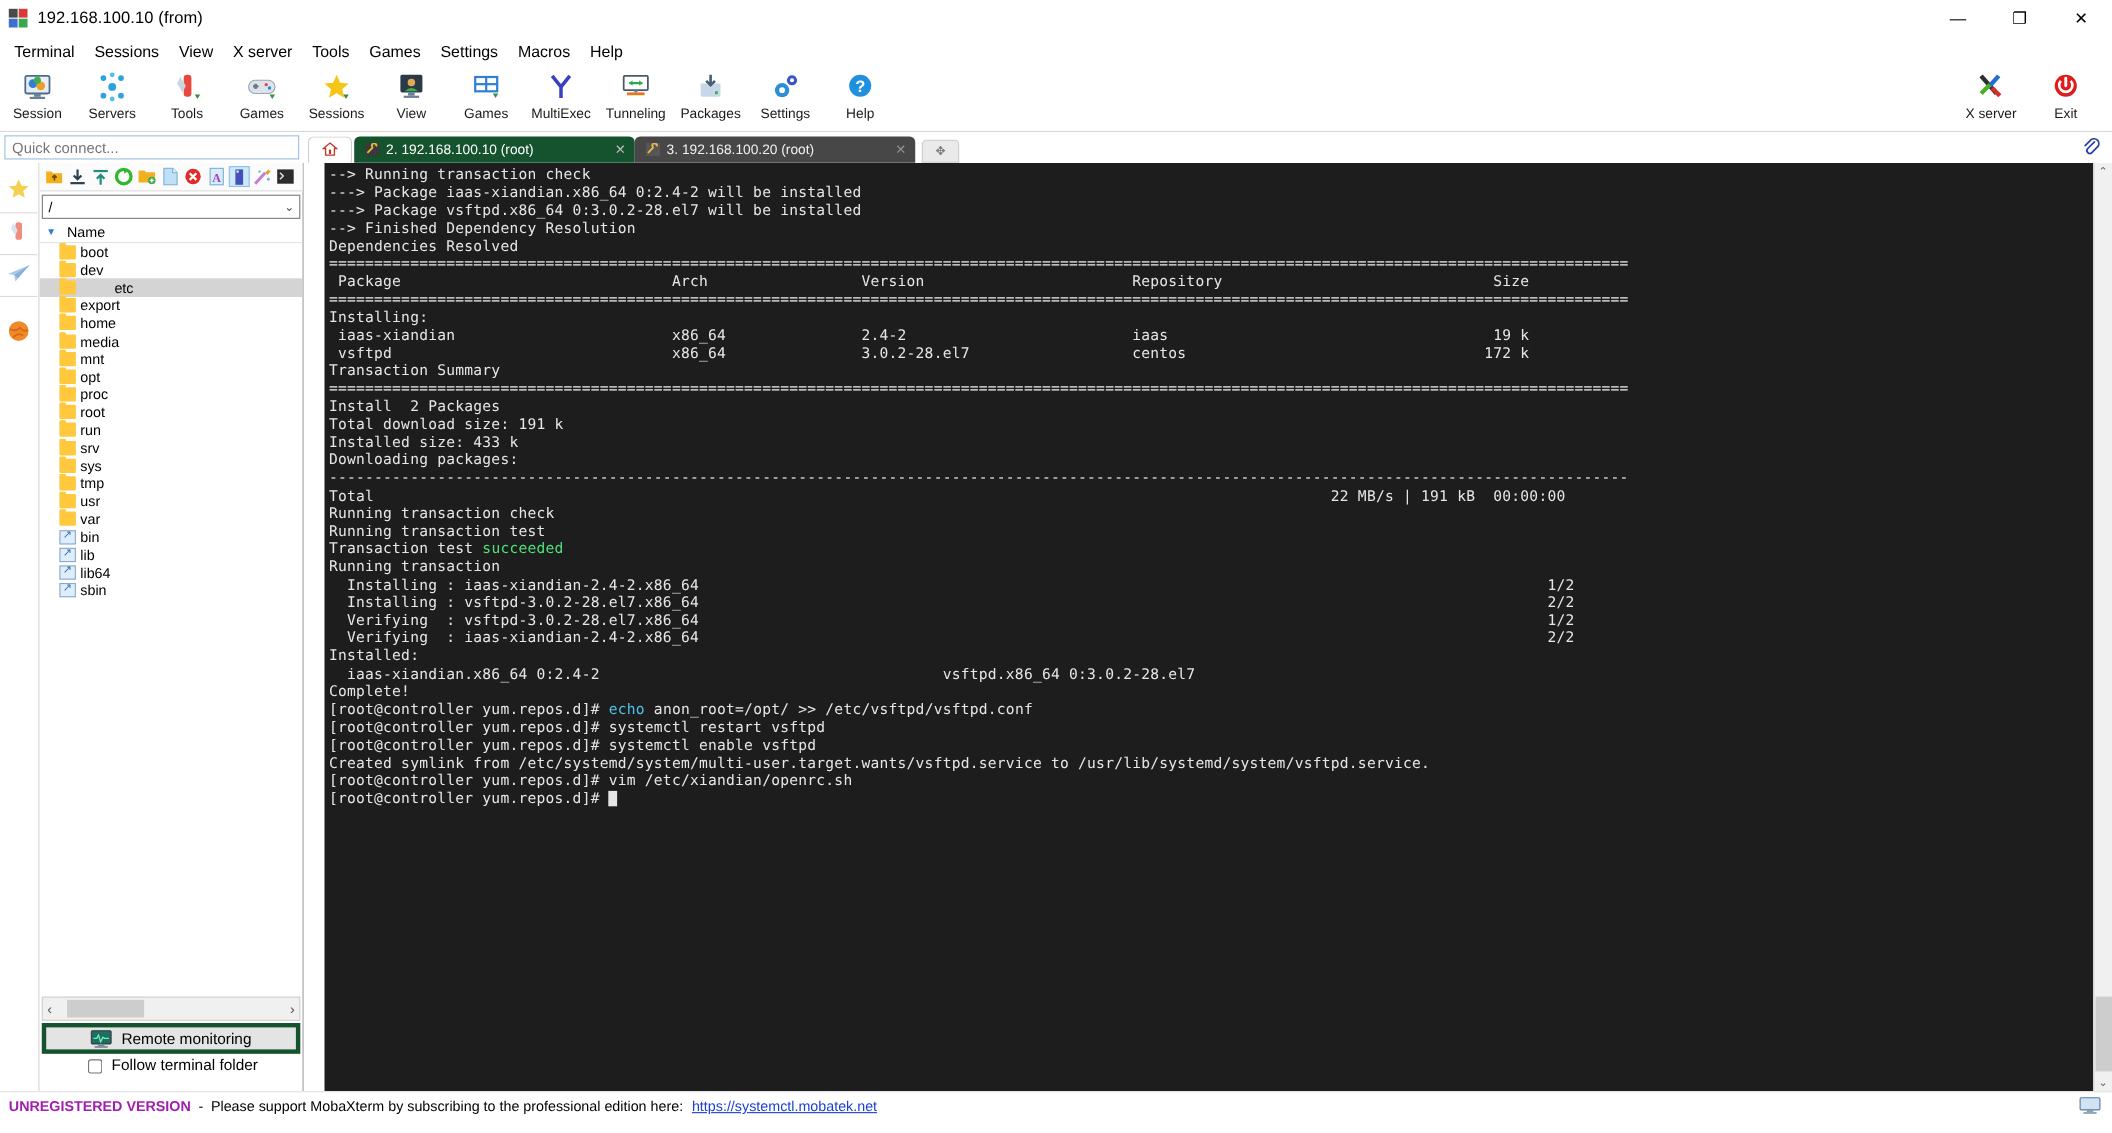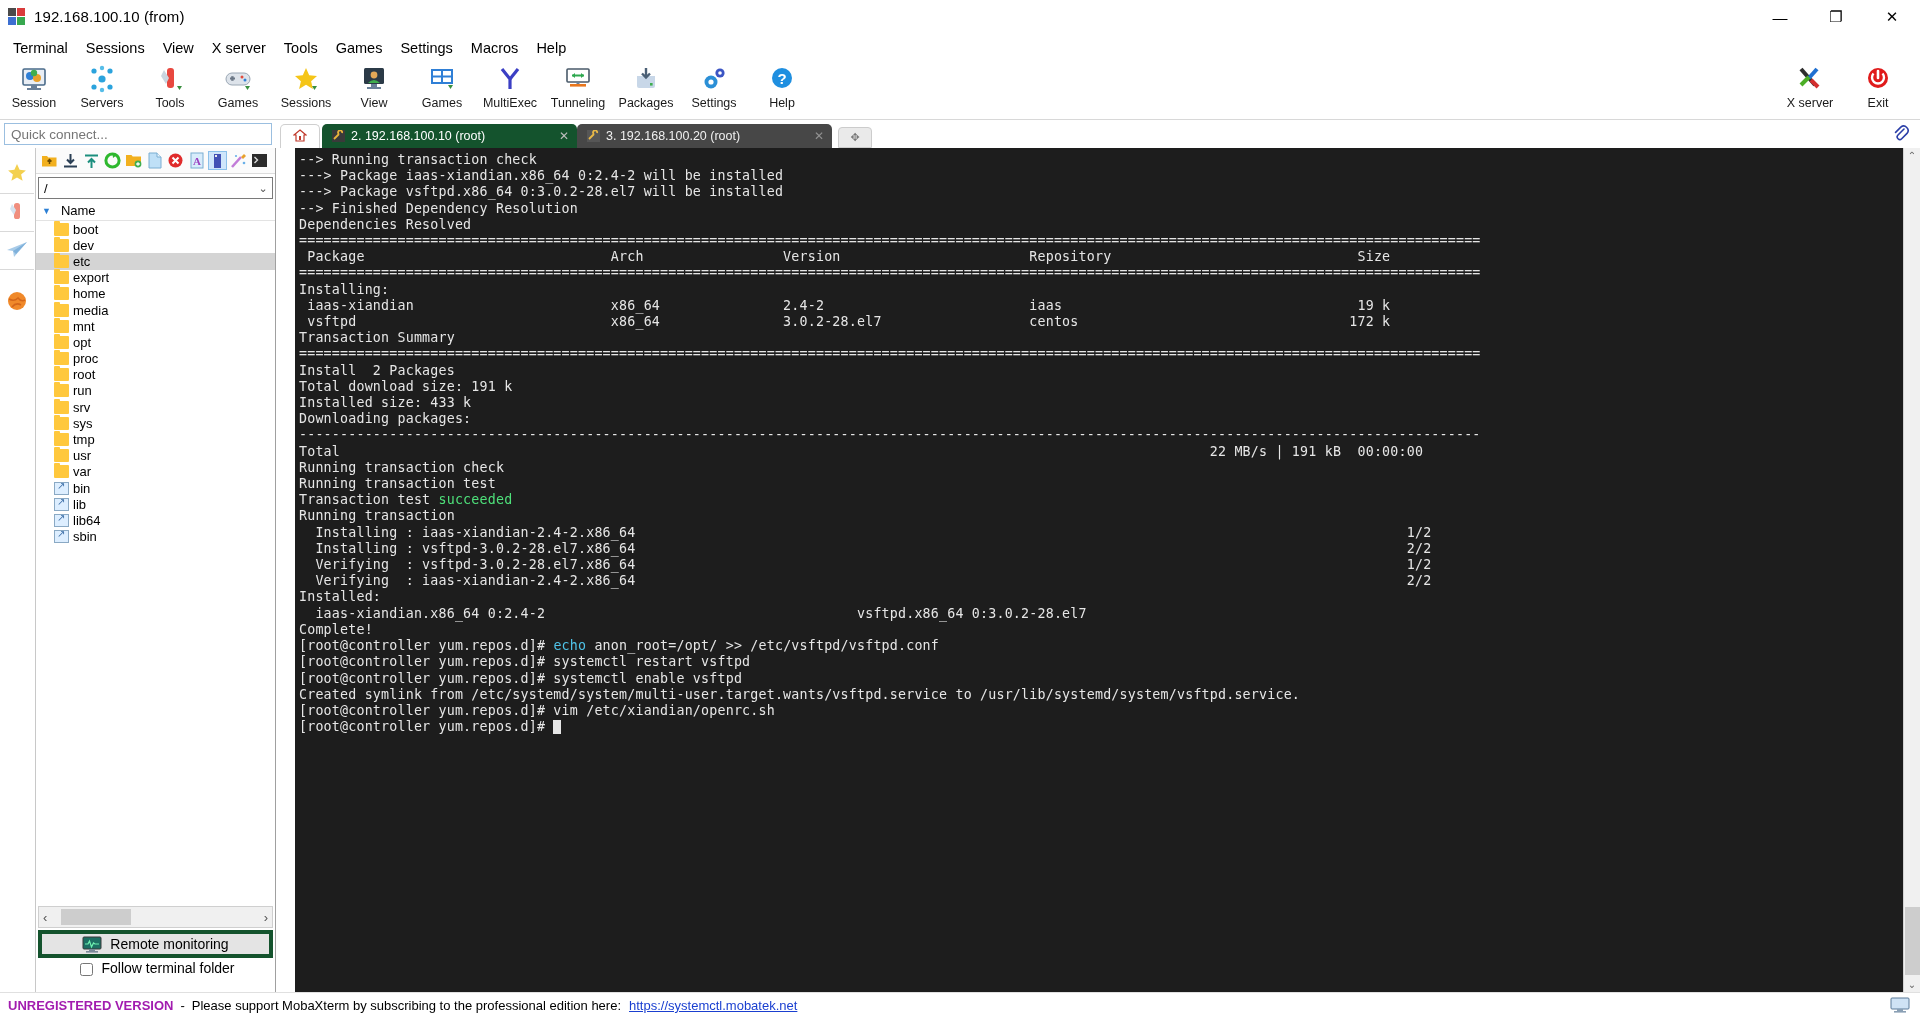--- a/index.html
+++ b/index.html
@@ -126,21 +126,21 @@
     height: 20px; display:flex; align-items:center;
     font-size:13px; color:#000; padding-left:6px;
     border-bottom: 1px solid #e3e3e3;
   }
   #file-head .sortarrow { color:#2b7fd4; font-size:9px; margin-right:10px; }
   #file-list { flex:1; overflow:hidden; }
   .f-row {
     height: 16.2px; display:flex; align-items:center;
     font-size: 13px; color: #000; padding-left: 18px; cursor:default;
   }
-  .f-row.sel { background:#d4d4d4; }
+  .f-row.sel { background:#d4d4d4;gap:31px; }
   .f-ico { width:15px; height:13px; margin-right:4px; flex:0 0 auto; position:relative; }
   .folder-ico {
     background:#ffc83d; border-radius:1px;
   }
   .folder-ico::before{
     content:''; position:absolute; left:0; top:-2px; width:6px; height:3px;
     background:#ffc83d; border-radius:1px 1px 0 0;
   }
   .link-ico {
     background:#ddeeff; border:1px solid #8aa9c4;

